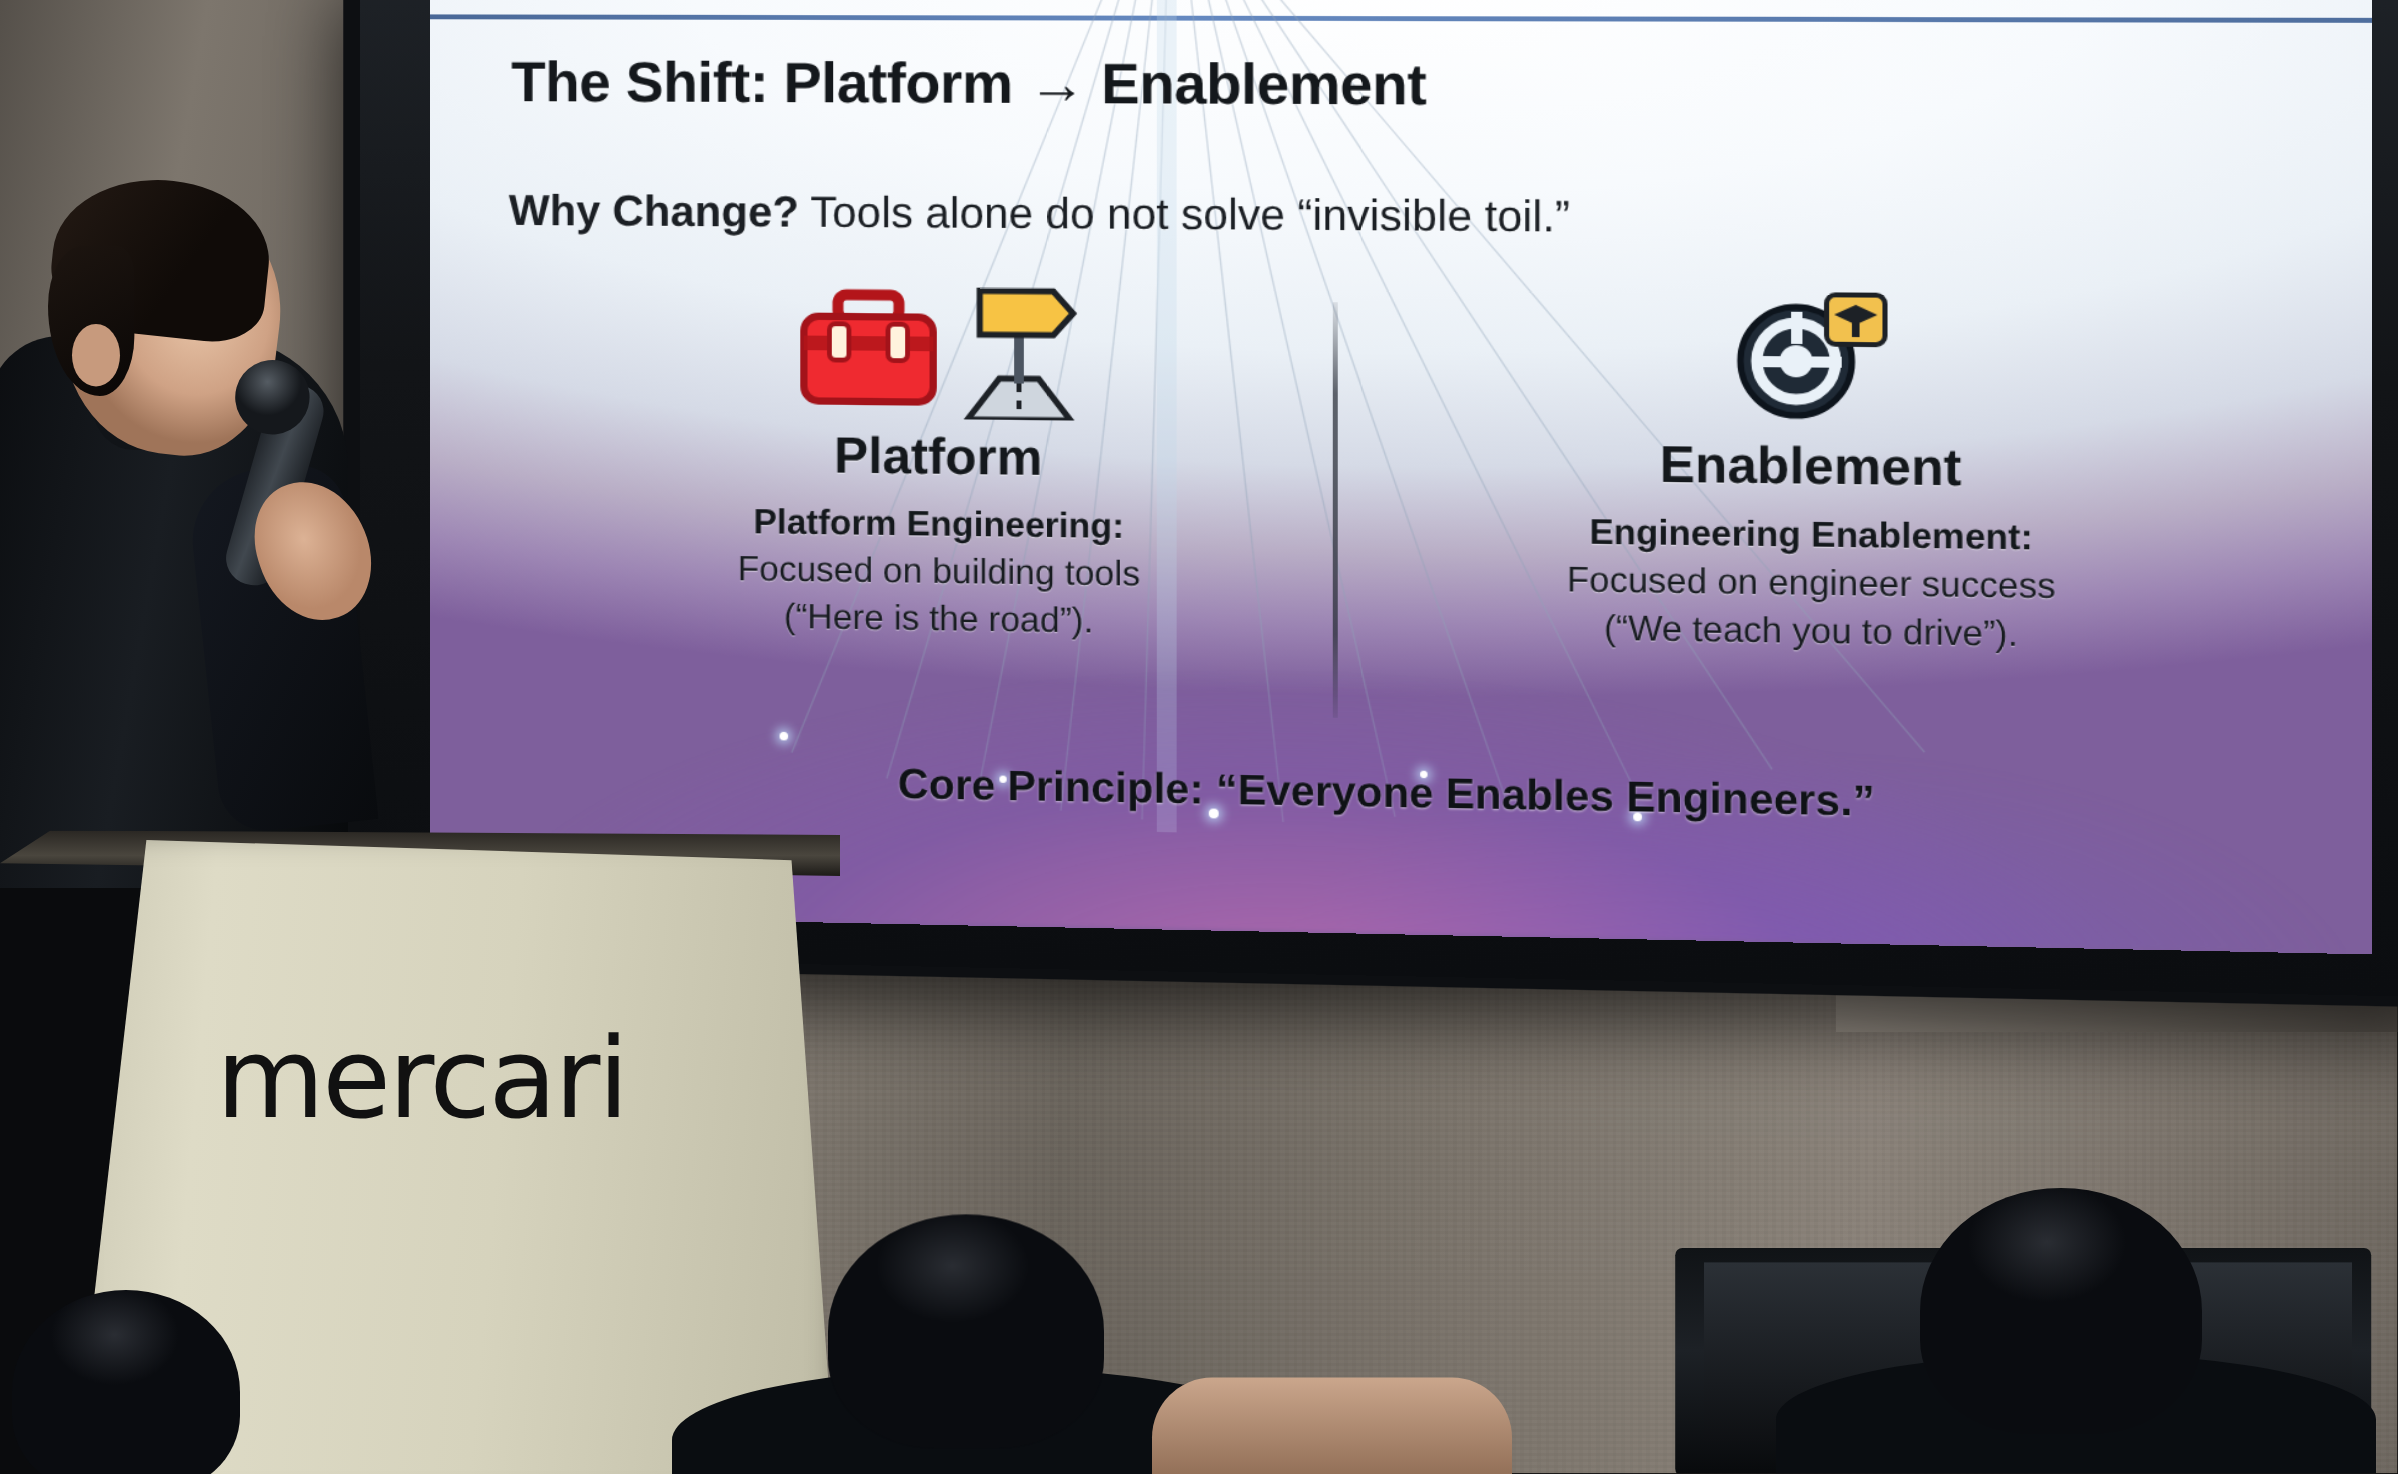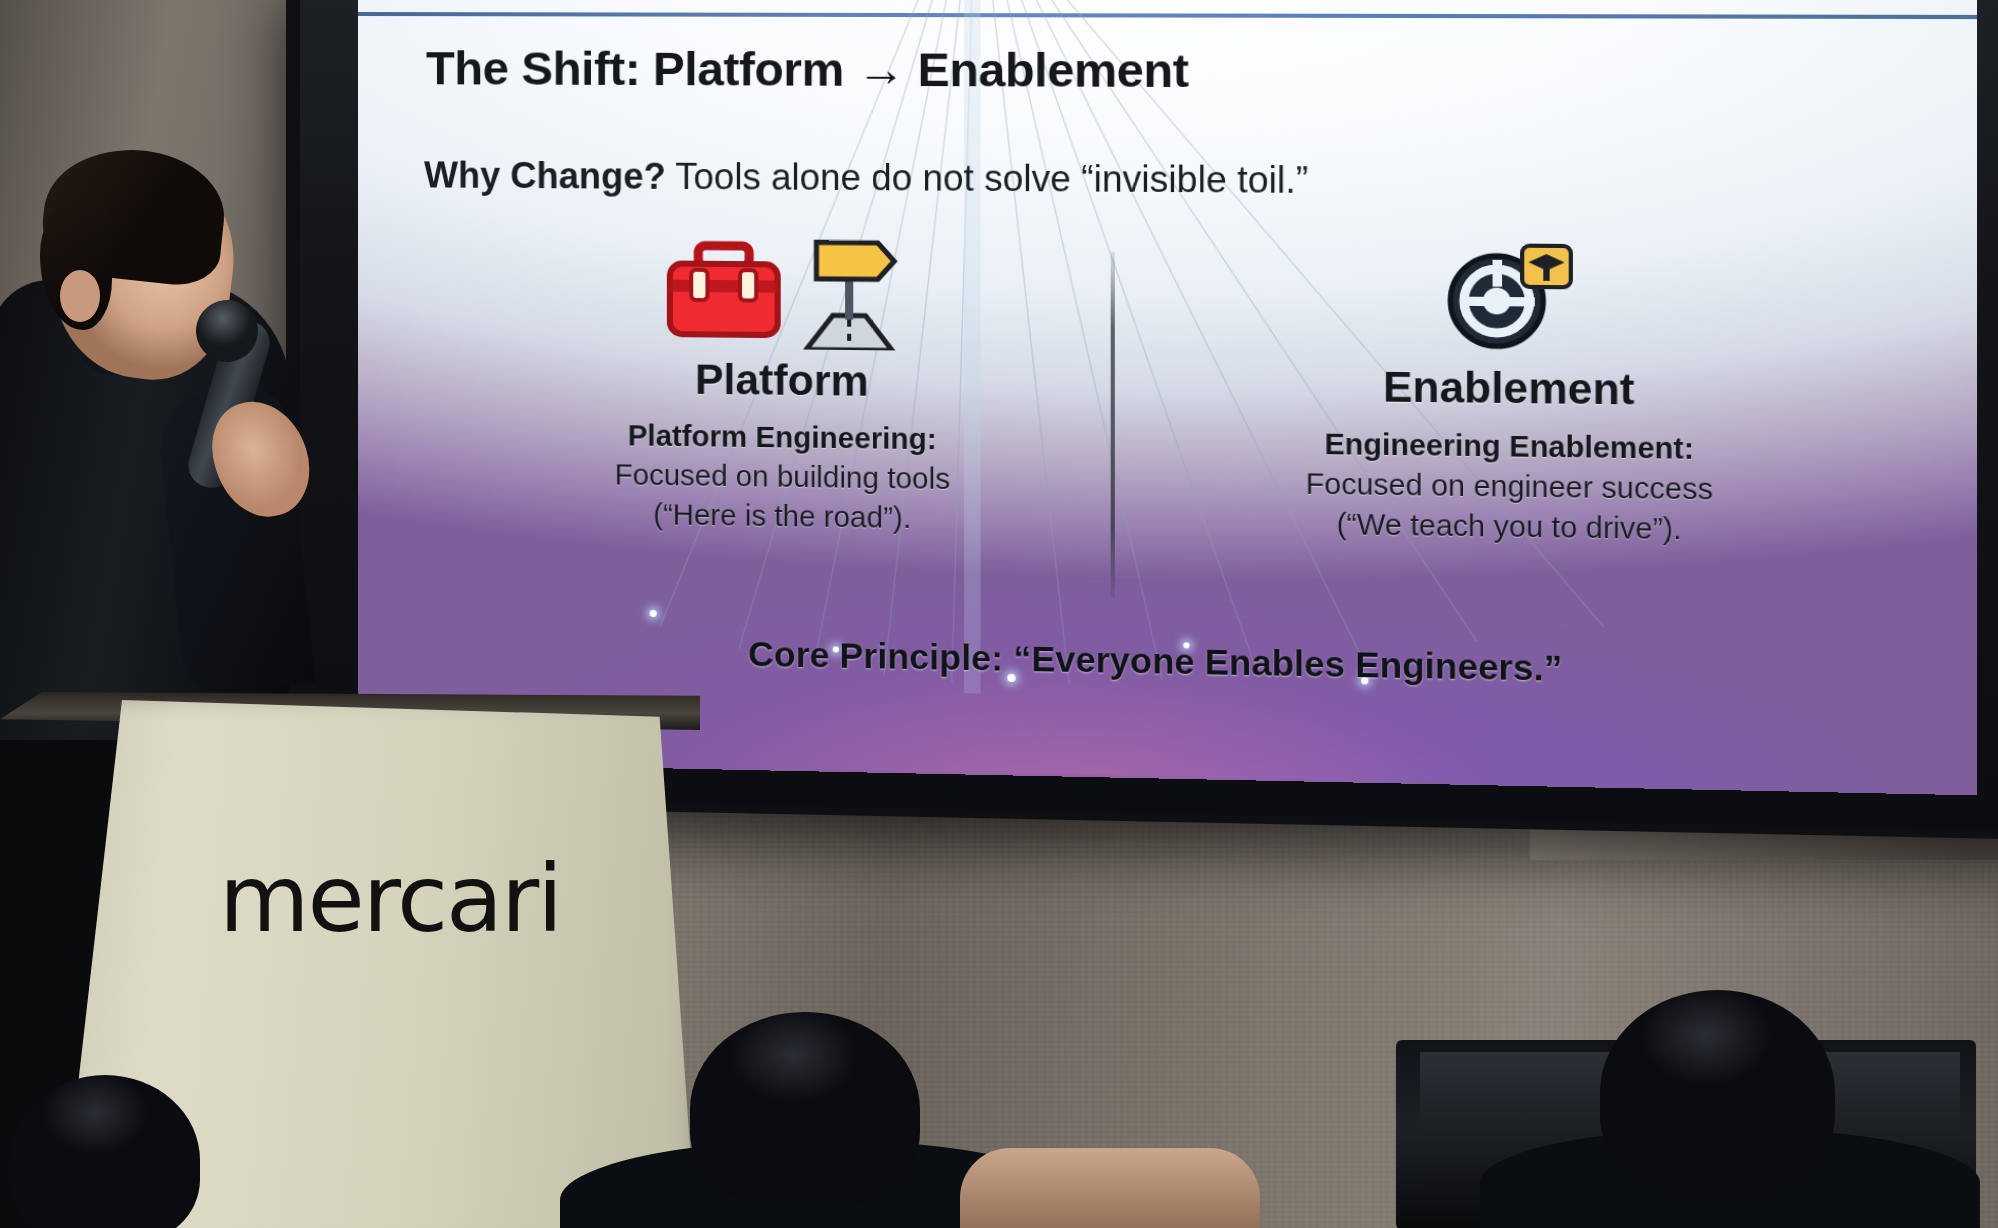--- a/index.html
+++ b/index.html
@@ -79,21 +79,21 @@
   
   .podium{position:absolute;left:58px;top:700px;width:640px;height:560px;
     background:linear-gradient(95deg,#ccc9b4 0%,#dedbc6 18%,#d6d3bd 55%,#bfbca6 100%);
     clip-path:polygon(10% 0%, 94% 3%, 100% 100%, 0% 100%);
     box-shadow:0 -6px 26px rgba(0,0,0,.35) inset;}
   .podium-top{position:absolute;left:0px;top:692px;width:700px;height:38px;
     background:linear-gradient(180deg,#2a2723,#4a463e 55%,#1d1b18);
     clip-path:polygon(6% 0%, 100% 10%, 100% 100%, 0% 72%);}
   .podium-logo{position:absolute;left:180px;top:845px;width:420px;height:110px;
     font-size:93px;font-weight:400;letter-spacing:-2px;color:#111;
-    font-family:"DejaVu Sans",sans-serif;text-align:center;}
+    font-family:"DejaVu Sans",sans-serif;}
 
   
   .spk-body{position:absolute;left:-10px;top:280px;width:300px;height:460px;
     background:linear-gradient(100deg,#0b0d10,#191d22 45%,#07090b);
     border-radius:60px 110px 0 0;}
   .spk-arm{position:absolute;left:170px;top:390px;width:130px;height:300px;
     background:linear-gradient(120deg,#141820,#090b0e);
     border-radius:60px 40px 0 40px;transform:rotate(-6deg);}
   .spk-neck{position:absolute;left:78px;top:255px;width:110px;height:120px;
     background:#111418;border-radius:34px;}

